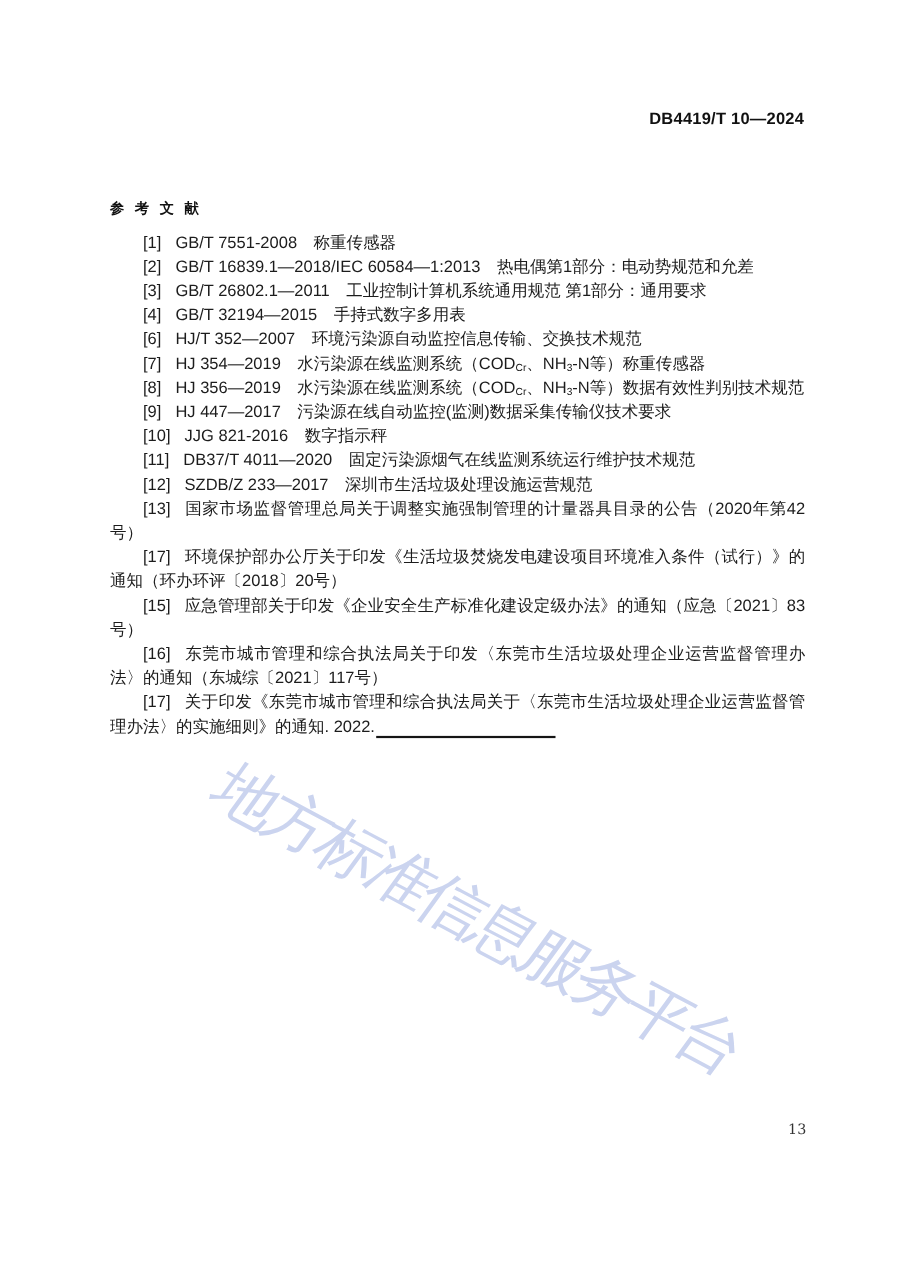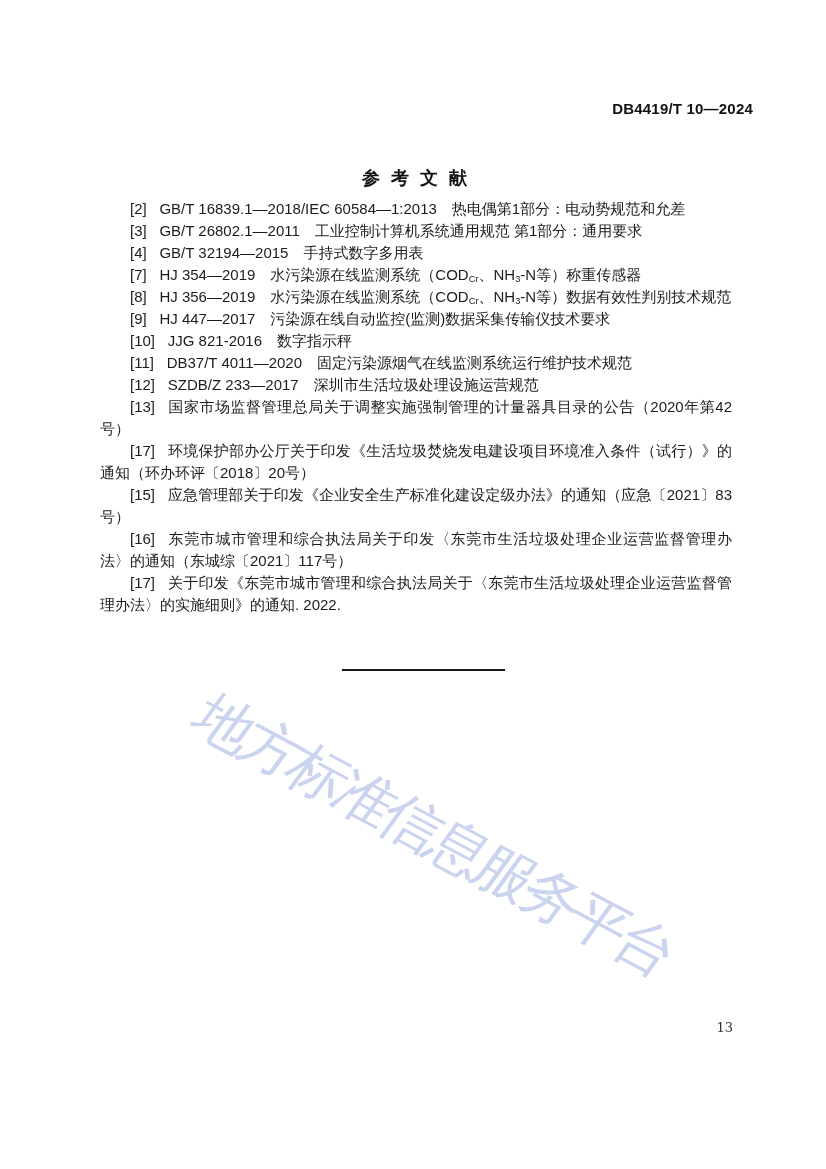--- a/index.html
+++ b/index.html
@@ -12,36 +12,35 @@
     width: 826px;
     height: 1169px;
     background: #ffffff;
     overflow: hidden;
     font-family: "Liberation Sans", "DejaVu Sans", sans-serif;
     color: #1c1c1c;
   }
   .header-code {
     position: absolute;
     top: 100px;
-    right: 73px;
+    right: 95px;
     font-size: 15px;
     font-weight: 700;
     color: #111111;
     letter-spacing: 0.2px;
   }
   .content {
     position: absolute;
     left: 100px;
     top: 168px;
     width: 632px;
   }
   .doc-title {
-    margin: 0 0 10px 0;
-    text-align: center;
-    font-size: 18px;
+    margin: 12px 0 10px 0;
+    font-size: 13px;
     font-weight: 700;
     letter-spacing: 3px;
     color: #111111;
     line-height: 20px;
   }
   .ref-list p.ref {
     margin: 0;
     text-indent: 2em;
     font-size: 15px;
     line-height: 22px;
@@ -96,23 +95,25 @@
 <div class="page">
 
   <div class="header-code">DB4419/T 10—2024</div>
 
   <div class="watermark" style="color: rgb(203, 212, 239);">地方标准信息服务平台</div>
 
   <div class="content">
     <h1 class="doc-title">参 考 文 献</h1>
 
     <div class="ref-list">
+        <p class="ref"><span class="ref-num">[1]</span><span>GB/T 7551-2008　称重传感器</span></p>
         <p class="ref"><span class="ref-num">[2]</span><span>GB/T 16839.1—2018/IEC 60584—1:2013　热电偶第1部分：电动势规范和允差</span></p>
         <p class="ref"><span class="ref-num">[3]</span><span>GB/T 26802.1—2011　工业控制计算机系统通用规范 第1部分：通用要求</span></p>
         <p class="ref"><span class="ref-num">[4]</span><span>GB/T 32194—2015　手持式数字多用表</span></p>
+        <p class="ref"><span class="ref-num">[6]</span><span>HJ/T 352—2007　环境污染源自动监控信息传输、交换技术规范</span></p>
         <p class="ref"><span class="ref-num">[7]</span><span>HJ 354—2019　水污染源在线监测系统（COD</span><sub>Cr</sub><span>、NH</span><sub>3</sub><span>-N等）称重传感器</span></p>
         <p class="ref"><span class="ref-num">[8]</span><span>HJ 356—2019　水污染源在线监测系统（COD</span><sub>Cr</sub><span>、NH</span><sub>3</sub><span>-N等）数据有效性判别技术规范</span></p>
         <p class="ref"><span class="ref-num">[9]</span><span>HJ 447—2017　污染源在线自动监控(监测)数据采集传输仪技术要求</span></p>
         <p class="ref"><span class="ref-num">[10]</span><span>JJG 821-2016　数字指示秤</span></p>
         <p class="ref"><span class="ref-num">[11]</span><span>DB37/T 4011—2020　固定污染源烟气在线监测系统运行维护技术规范</span></p>
         <p class="ref"><span class="ref-num">[12]</span><span>SZDB/Z 233—2017　深圳市生活垃圾处理设施运营规范</span></p>
         <p class="ref"><span class="ref-num">[13]</span><span>国家市场监督管理总局关于调整实施强制管理的计量器具目录的公告（2020年第42号）</span></p>
         <p class="ref"><span class="ref-num">[17]</span><span>环境保护部办公厅关于印发《生活垃圾焚烧发电建设项目环境准入条件（试行）》的通知（环办环评〔2018〕20号）</span></p>
         <p class="ref"><span class="ref-num">[15]</span><span>应急管理部关于印发《企业安全生产标准化建设定级办法》的通知（应急〔2021〕83号）</span></p>
         <p class="ref"><span class="ref-num">[16]</span><span>东莞市城市管理和综合执法局关于印发〈东莞市生活垃圾处理企业运营监督管理办法〉的通知（东城综〔2021〕117号）</span></p>

